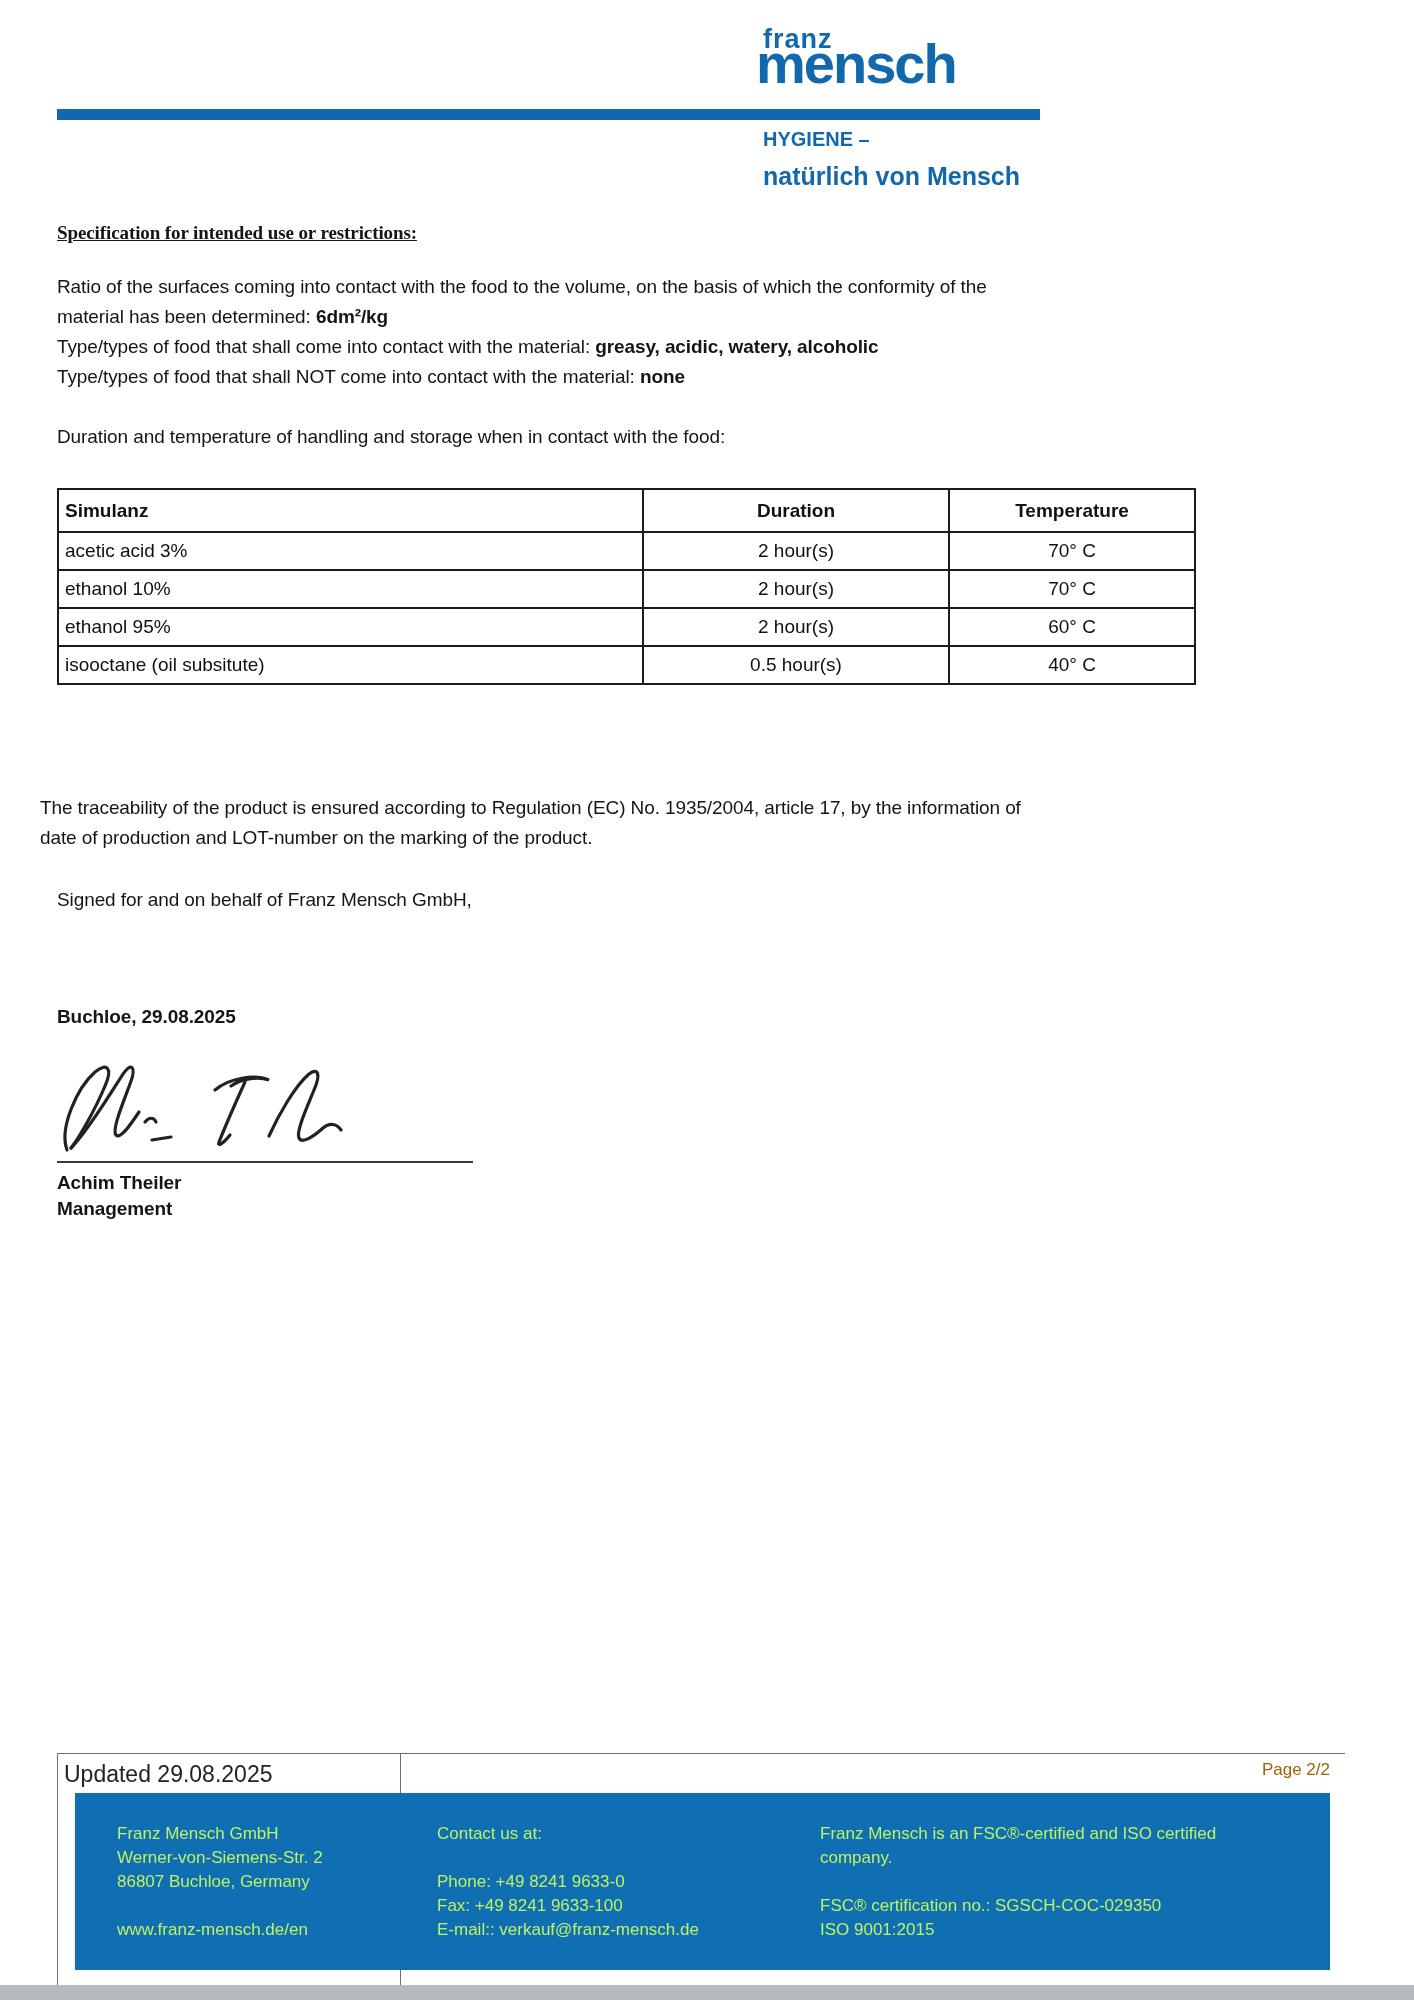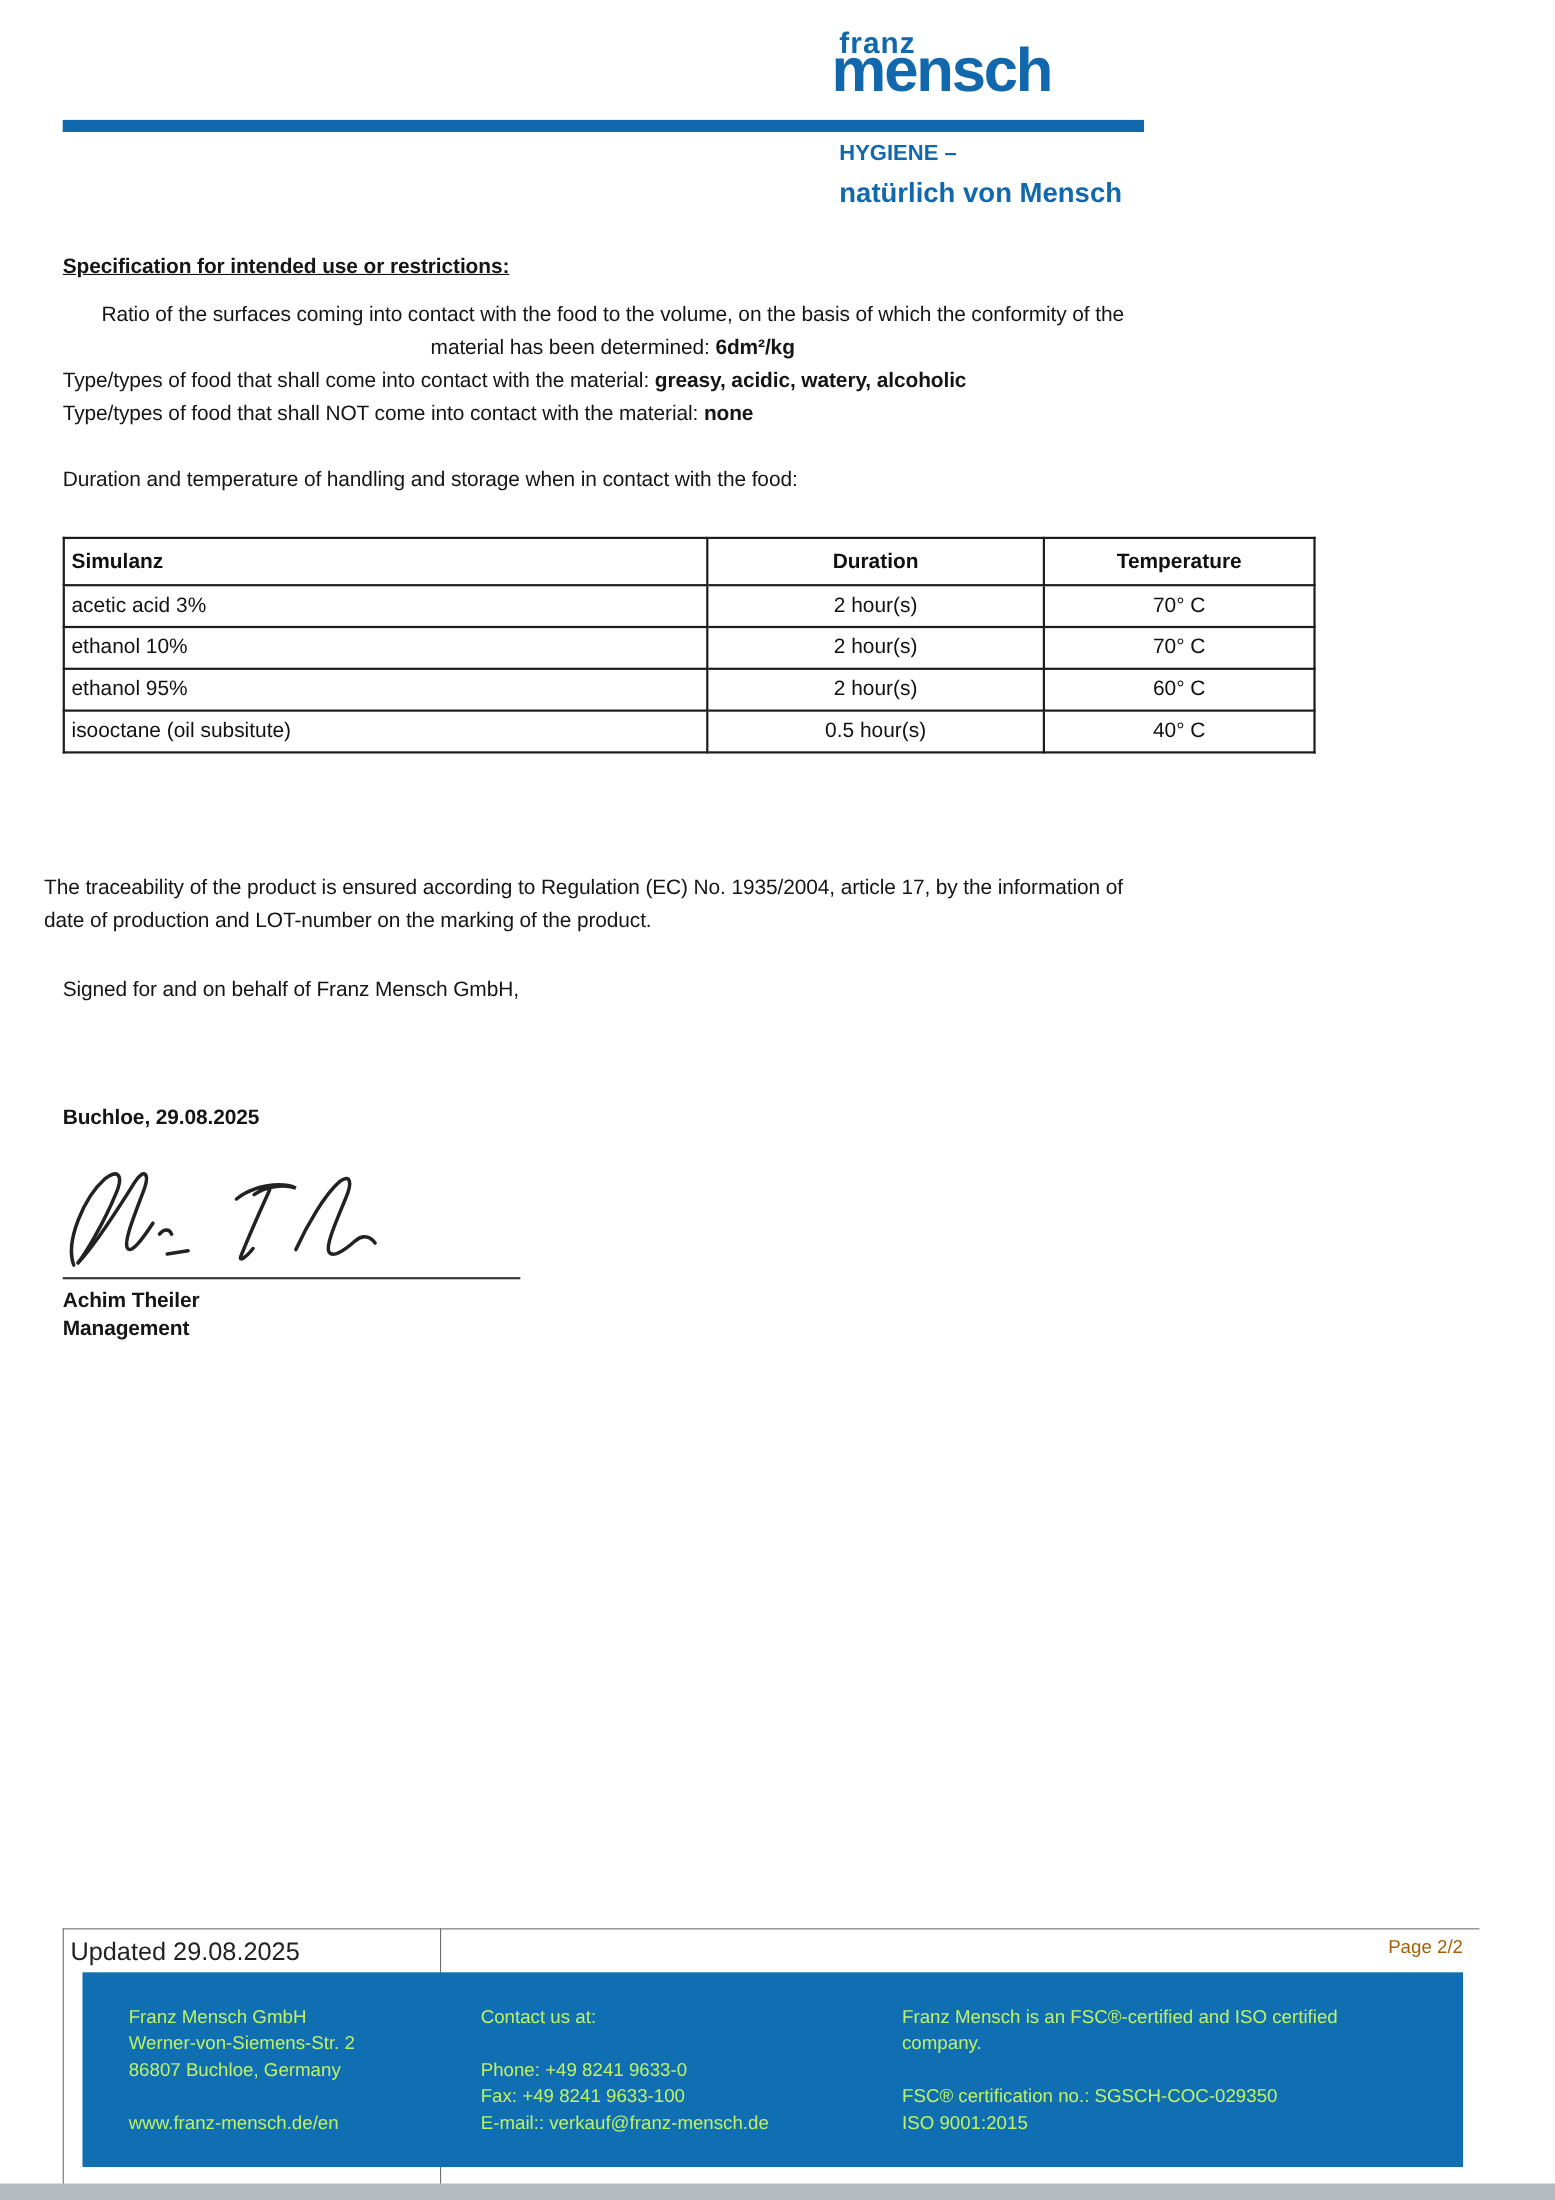--- a/index.html
+++ b/index.html
@@ -9,22 +9,22 @@
   }
   .abs{position:absolute;}
   
   #logo-franz{left:763px;top:24px;font-size:27px;font-weight:bold;color:#1268ac;letter-spacing:1px;}
   #logo-mensch{left:756px;top:34px;font-size:56px;font-weight:bold;color:#1268ac;letter-spacing:-2px;line-height:60px;}
   #header-rule{left:57px;top:109px;width:983px;height:11px;background:#1268ac;}
   #tagline-1{left:763px;top:128px;font-size:20px;font-weight:bold;color:#1268ac;}
   #tagline-2{left:763px;top:162px;font-size:25px;font-weight:bold;color:#1268ac;}
   
   .body-text{font-size:19px;line-height:30px;letter-spacing:-0.1px;color:#151515;}
-  #section-title{left:57px;top:228px;font-weight:bold;text-decoration:underline;}
-  #para-ratio{left:57px;top:272px;width:1000px;text-align:center;}
+  #section-title{left:57px;top:218px;font-weight:bold;text-decoration:underline;font-family:Liberation Serif, serif;}
+  #para-ratio{left:57px;top:272px;width:1000px;}
   #line-contact{left:57px;top:332px;width:1040px;}
   #line-not-contact{left:57px;top:362px;width:1040px;}
   #line-duration-intro{left:57px;top:422px;width:1040px;}
   b,strong{font-weight:bold;}
   
   #simulanz-table{left:57px;top:488px;}
   table{border-collapse:collapse;table-layout:fixed;width:1095px;font-size:19px;color:#111;}
   th,td{border:2px solid #1c1c1c;padding:0 6px;overflow:hidden;white-space:nowrap;}
   th{height:41px;font-weight:bold;}
   td{height:36px;}

